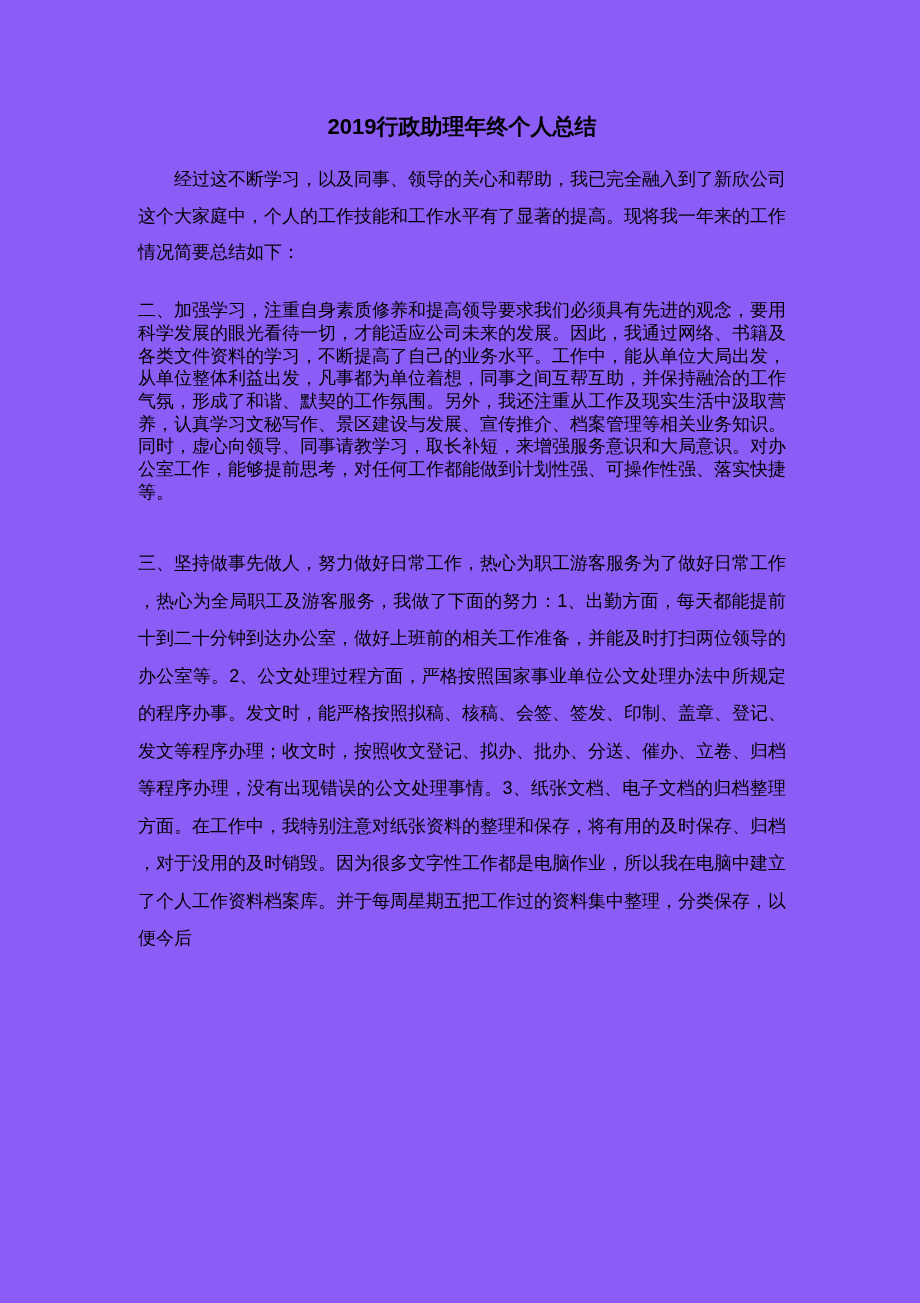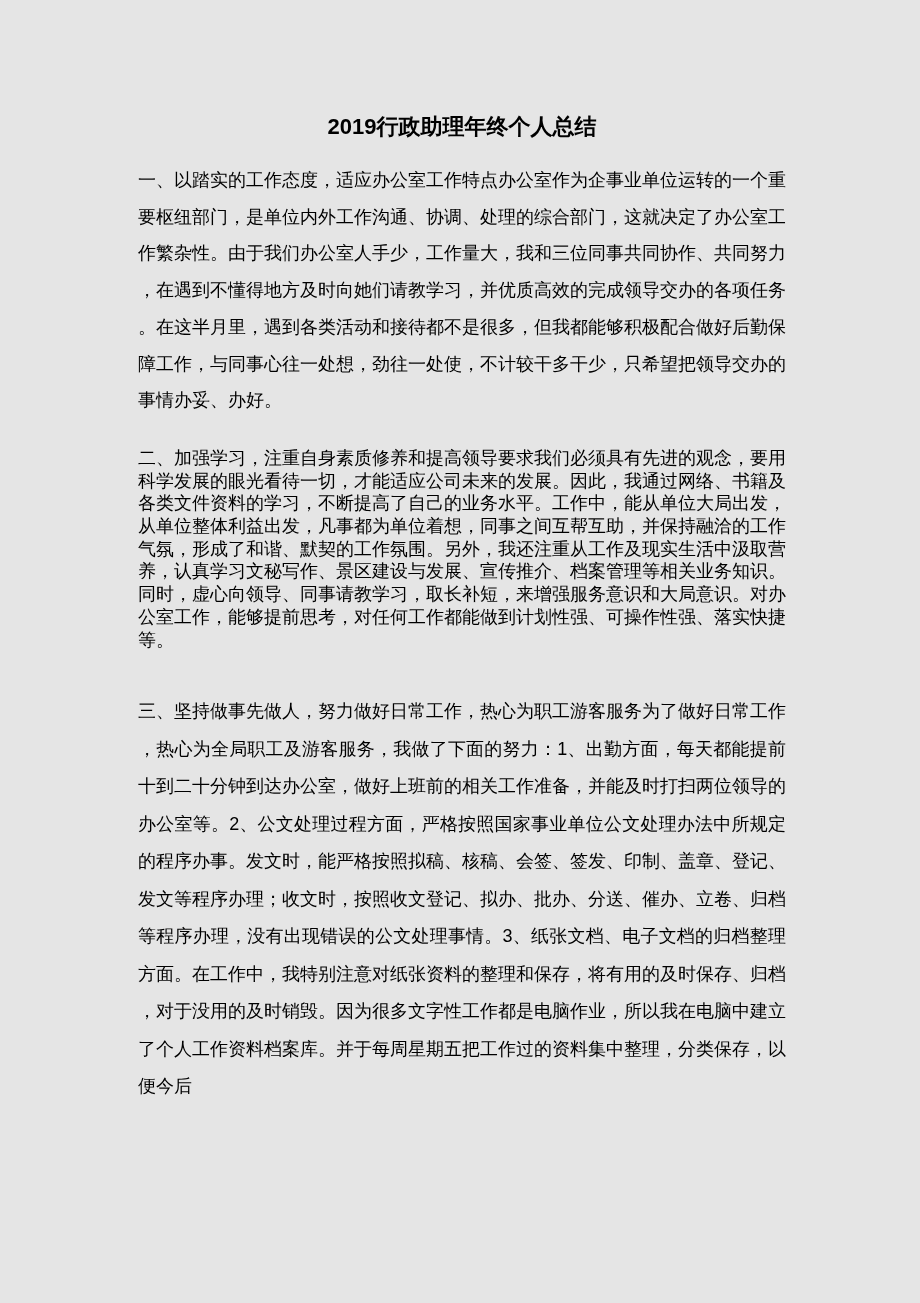--- a/index.html
+++ b/index.html
@@ -1,20 +1,20 @@
 <!DOCTYPE html>
 <html><head>
 <meta charset="utf-8">
 <style>
   html, body { margin: 0; padding: 0; background: #ffffff; }
   .page {
     position: relative;
     width: 920px;
     height: 1303px;
-    background: #e5e5e5;
+    background: #8b5cf6;
     color: #000000;
     font-family: "Liberation Sans", sans-serif;
     overflow: hidden;
   }
   .doc {
     position: absolute;
     left: 138px;
     top: 0;
     width: 648px;
   }
@@ -47,21 +47,21 @@
   .m-s3    { margin-top: 42px; }
 </style>
 </head>
 <body>
 
 <div class="page">
   <div class="doc">
 
     <h1 class="doc-title">2019行政助理年终个人总结</h1>
 
+    <p class="para spacing-wide first-indent m-intro">经过这不断学习，以及同事、领导的关心和帮助，我已完全融入到了新欣公司这个大家庭中，个人的工作技能和工作水平有了显著的提高。现将我一年来的工作情况简要总结如下：</p>
 
-    <p class="para spacing-wide m-s1">一、以踏实的工作态度，适应办公室工作特点办公室作为企事业单位运转的一个重要枢纽部门，是单位内外工作沟通、协调、处理的综合部门，这就决定了办公室工作繁杂性。由于我们办公室人手少，工作量大，我和三位同事共同协作、共同努力，在遇到不懂得地方及时向她们请教学习，并优质高效的完成领导交办的各项任务。在这半月里，遇到各类活动和接待都不是很多，但我都能够积极配合做好后勤保障工作，与同事心往一处想，劲往一处使，不计较干多干少，只希望把领导交办的事情办妥、办好。</p>
 
     <p class="para spacing-narrow m-s2">二、加强学习，注重自身素质修养和提高领导要求我们必须具有先进的观念，要用科学发展的眼光看待一切，才能适应公司未来的发展。因此，我通过网络、书籍及各类文件资料的学习，不断提高了自己的业务水平。工作中，能从单位大局出发，从单位整体利益出发，凡事都为单位着想，同事之间互帮互助，并保持融洽的工作气氛，形成了和谐、默契的工作氛围。另外，我还注重从工作及现实生活中汲取营养，认真学习文秘写作、景区建设与发展、宣传推介、档案管理等相关业务知识。同时，虚心向领导、同事请教学习，取长补短，来增强服务意识和大局意识。对办公室工作，能够提前思考，对任何工作都能做到计划性强、可操作性强、落实快捷等。</p>
 
     <p class="para spacing-wide2 m-s3">三、坚持做事先做人，努力做好日常工作，热心为职工游客服务为了做好日常工作，热心为全局职工及游客服务，我做了下面的努力：1、出勤方面，每天都能提前十到二十分钟到达办公室，做好上班前的相关工作准备，并能及时打扫两位领导的办公室等。2、公文处理过程方面，严格按照国家事业单位公文处理办法中所规定的程序办事。发文时，能严格按照拟稿、核稿、会签、签发、印制、盖章、登记、发文等程序办理；收文时，按照收文登记、拟办、批办、分送、催办、立卷、归档等程序办理，没有出现错误的公文处理事情。3、纸张文档、电子文档的归档整理方面。在工作中，我特别注意对纸张资料的整理和保存，将有用的及时保存、归档，对于没用的及时销毁。因为很多文字性工作都是电脑作业，所以我在电脑中建立了个人工作资料档案库。并于每周星期五把工作过的资料集中整理，分类保存，以便今后</p>
 
   </div>
 </div>
 
 </body></html>

